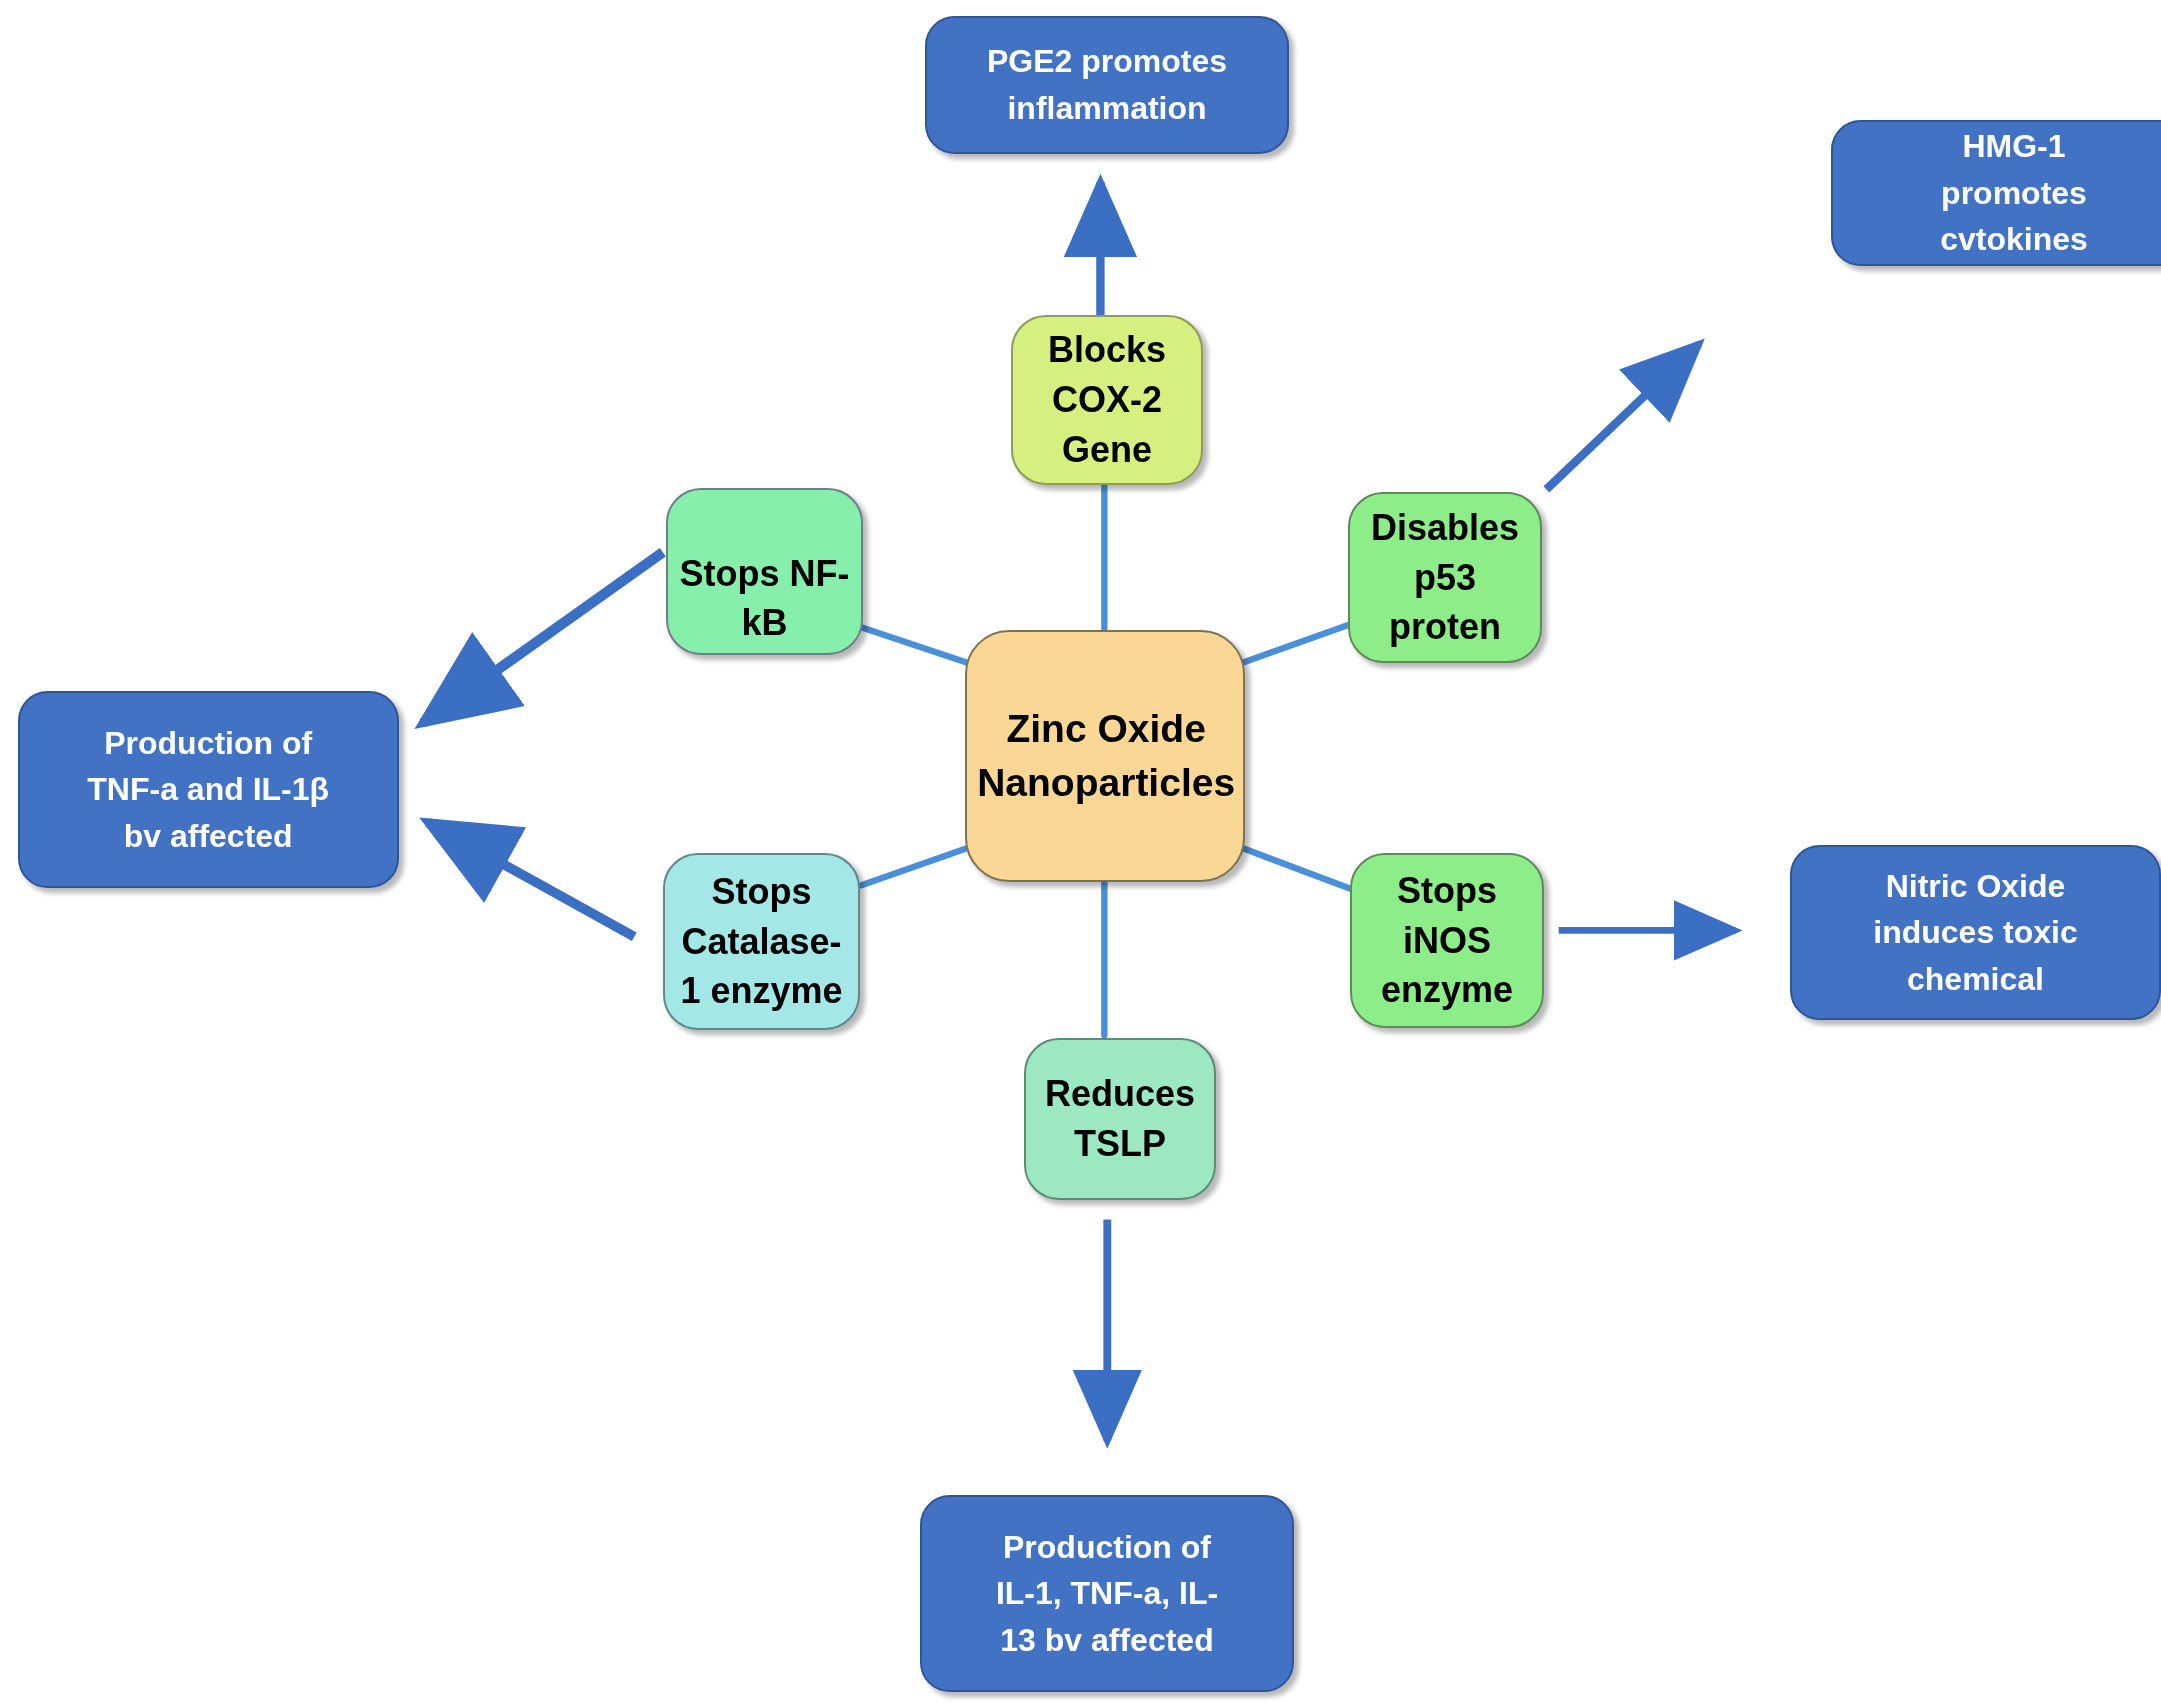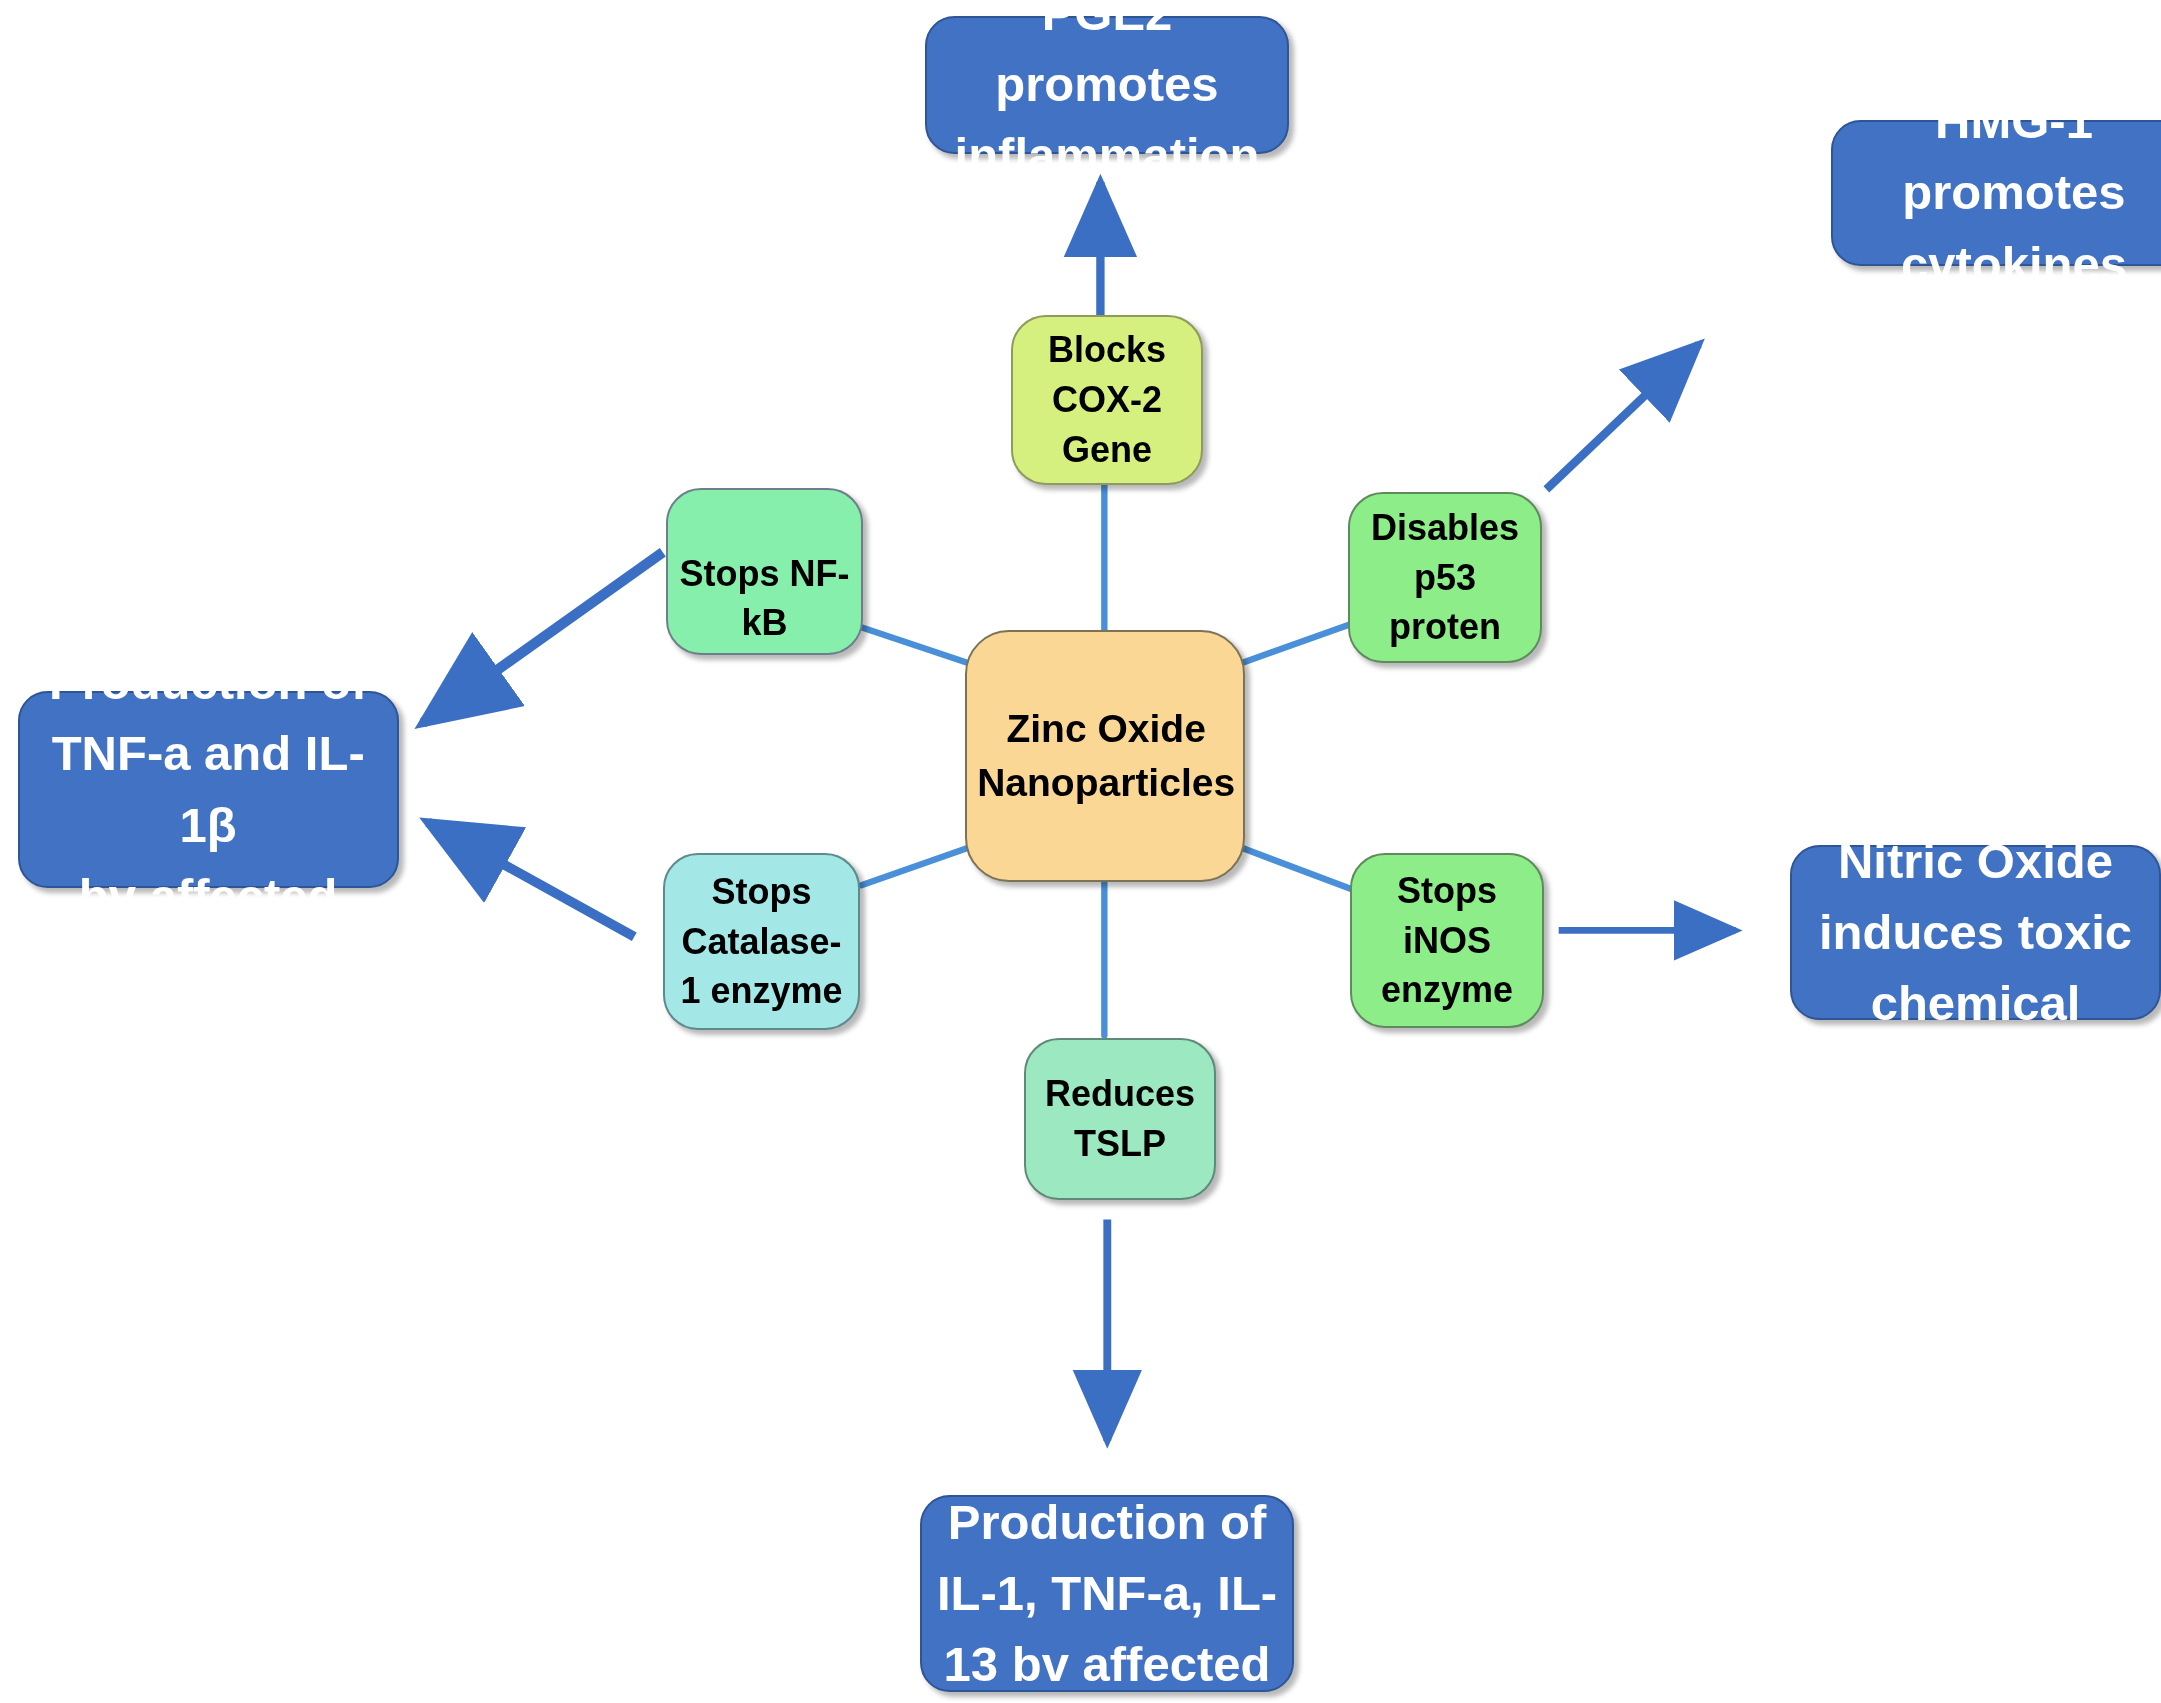--- a/index.html
+++ b/index.html
@@ -37,21 +37,21 @@
     font-weight: bold;
     line-height: 1.38;
     padding: 4.9px 7.9px;
     white-space: pre-line;
   }
   .node.outcome {
     background: #4272C4;
     border: 2.5px solid #2E5596;
     color: #ffffff;
     border-radius: 29.5px;
-    font-size: 49px;
+    font-size: 32px;
     line-height: 1.45;
   }
   .node.center {
     background: #FAD795;
     border: 2.5px solid #7c7356;
     color: #000000;
     font-size: 39px;
     border-radius: 44px;
   }
   .node.mech {

